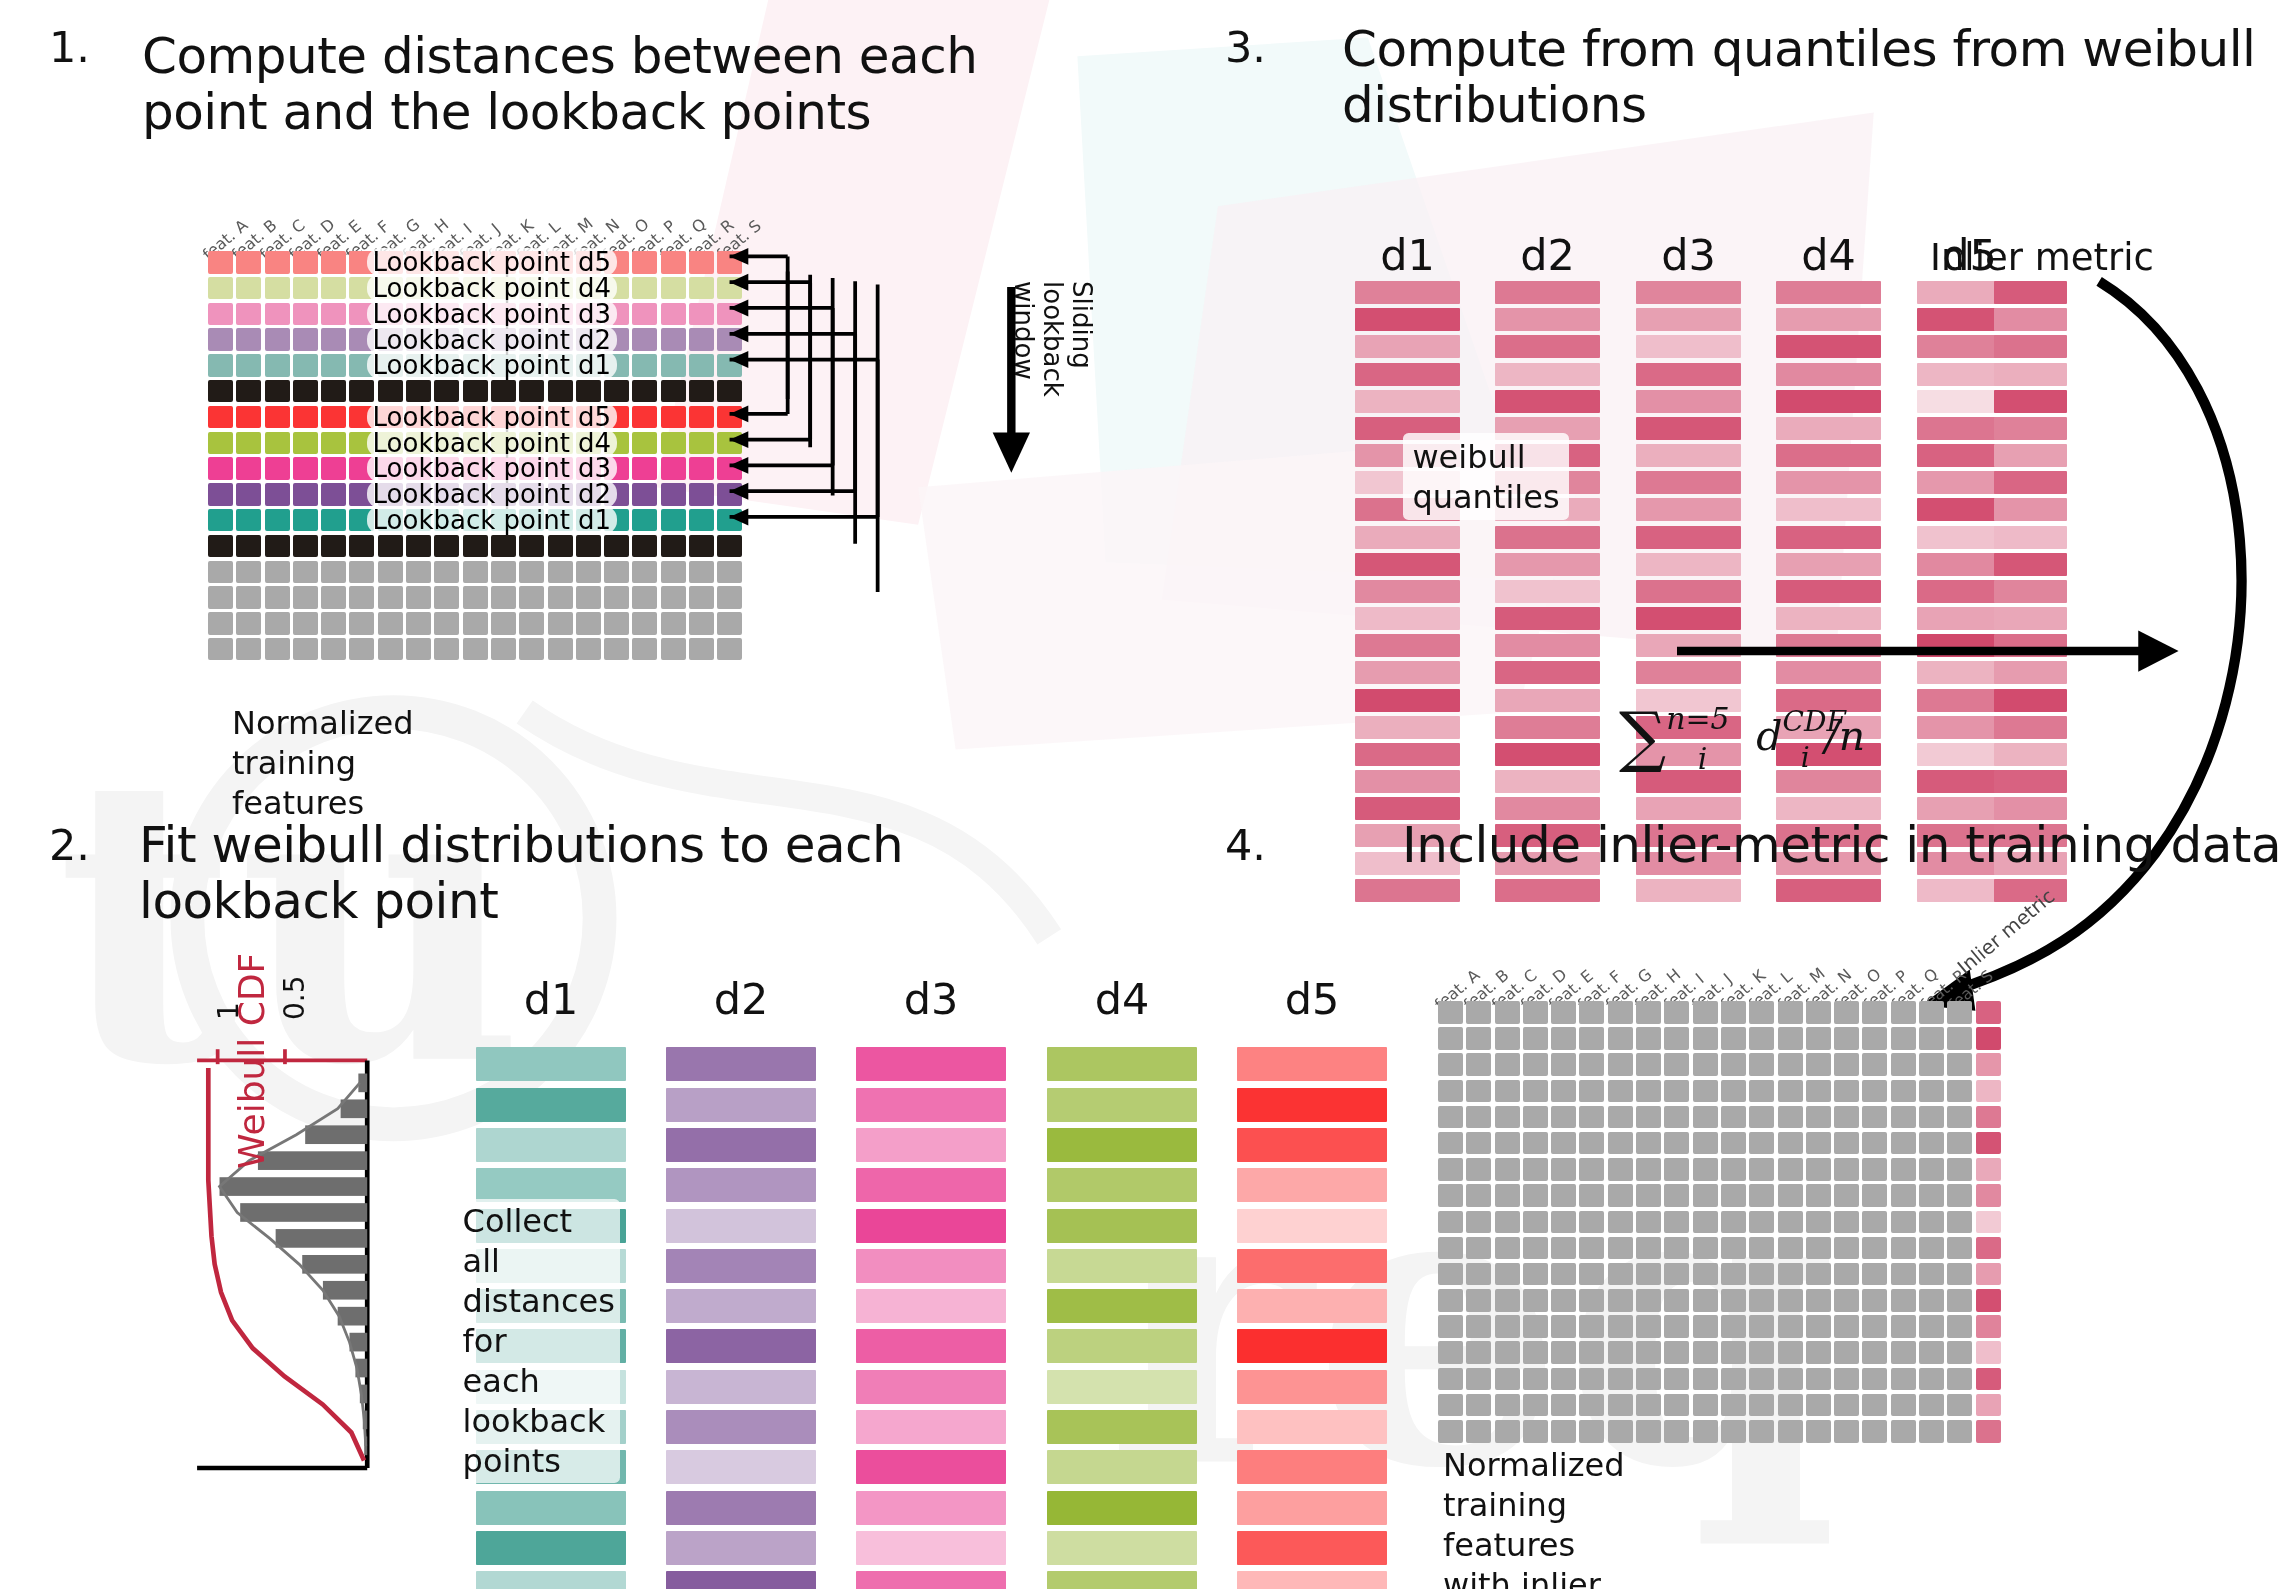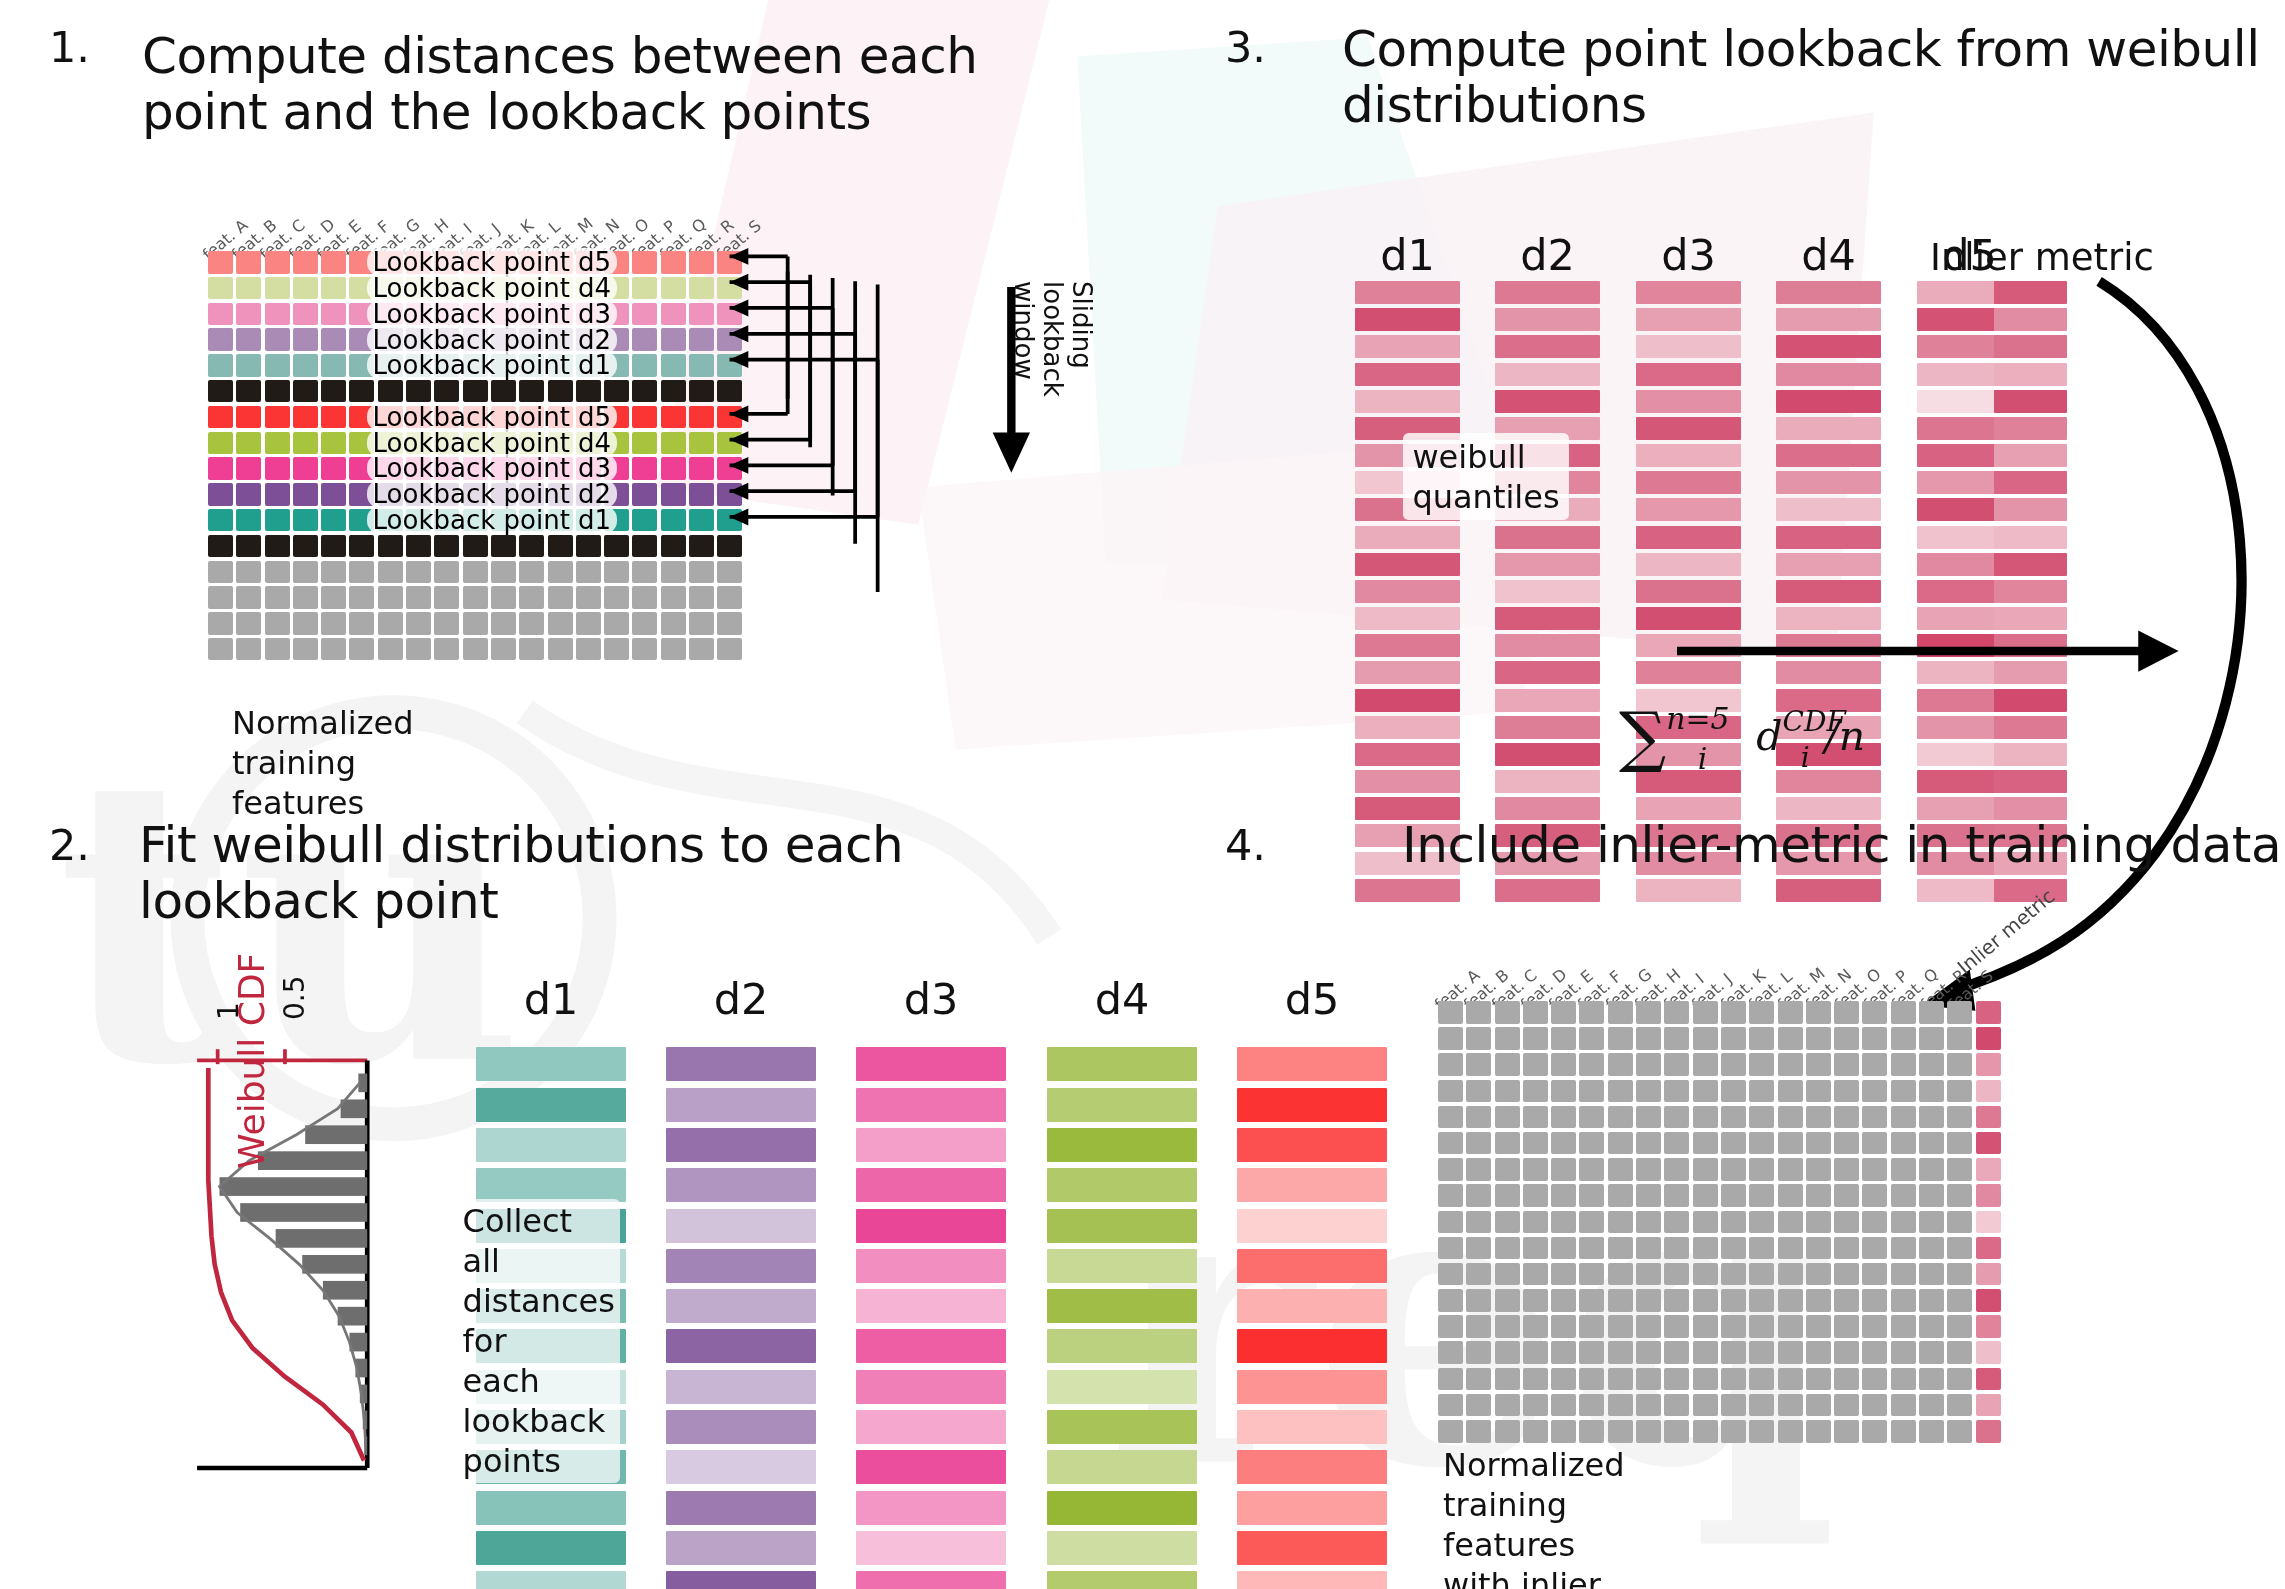--- a/index.html
+++ b/index.html
@@ -444,21 +444,21 @@
     <div class="rowlabel" style="left: 367px; top: 351px; padding: 0.9px 5.6px; border-radius: 13px; background: rgba(255, 255, 255, 0.8);">Lookback point d1</div>
     <div class="rowlabel" style="left: 367px; top: 403px; padding: 0.9px 5.6px; border-radius: 13px; background: rgba(255, 255, 255, 0.8);">Lookback point d5</div>
     <div class="rowlabel" style="left: 367px; top: 429px; padding: 0.9px 5.6px; border-radius: 13px; background: rgba(255, 255, 255, 0.8);">Lookback point d4</div>
     <div class="rowlabel" style="left: 367px; top: 454px; padding: 0.9px 5.6px; border-radius: 13px; background: rgba(255, 255, 255, 0.8);">Lookback point d3</div>
     <div class="rowlabel" style="left: 367px; top: 480px; padding: 0.9px 5.6px; border-radius: 13px; background: rgba(255, 255, 255, 0.8);">Lookback point d2</div>
     <div class="rowlabel" style="left: 367px; top: 506px; padding: 0.9px 5.6px; border-radius: 13px; background: rgba(255, 255, 255, 0.8);">Lookback point d1</div>
   </div>
 
 <div class="panel">
   <div class="step-num" style="left:1225px;top:26px">3.</div>
-  <div class="step-title" style="left:1342px;top:20.6px;width:937px">Compute point lookback from
+  <div class="step-title" style="left:1342px;top:20.6px;width:937px">Compute from quantiles from
 weibull distributions</div>
 
   <div id="p3cols">
       <div class="colhead" style="left: 1355px; top: 230px; width: 105px;">d1</div>
       <div class="bar" style="position: absolute; left: 1355px; top: 281px; width: 105px; height: 22.5px; background: rgb(223, 129, 153);"></div>
       <div class="bar" style="position: absolute; left: 1355px; top: 308px; width: 105px; height: 22.5px; background: rgb(211, 79, 113);"></div>
       <div class="bar" style="position: absolute; left: 1355px; top: 335px; width: 105px; height: 22.5px; background: rgb(232, 163, 181);"></div>
       <div class="bar" style="position: absolute; left: 1355px; top: 363px; width: 105px; height: 22.5px; background: rgb(217, 102, 132);"></div>
       <div class="bar" style="position: absolute; left: 1355px; top: 390px; width: 105px; height: 22.5px; background: rgb(236, 179, 193);"></div>
       <div class="bar" style="position: absolute; left: 1355px; top: 417px; width: 105px; height: 22.5px; background: rgb(215, 95, 126);"></div>

